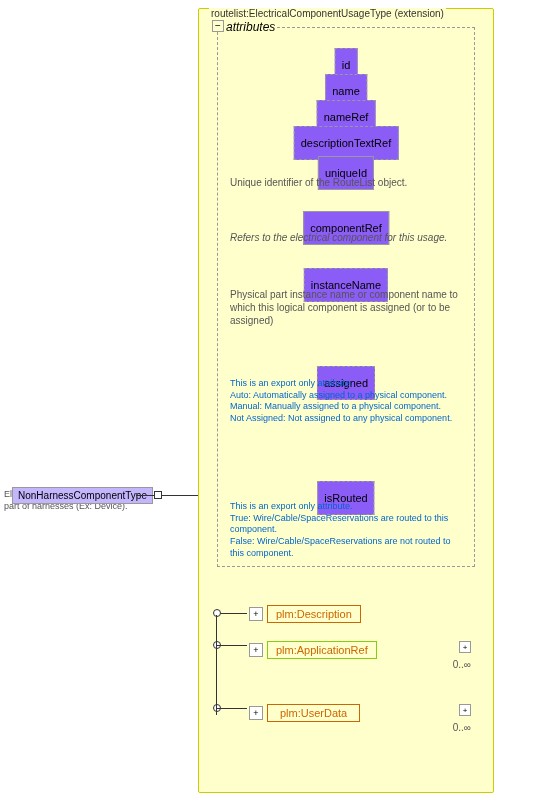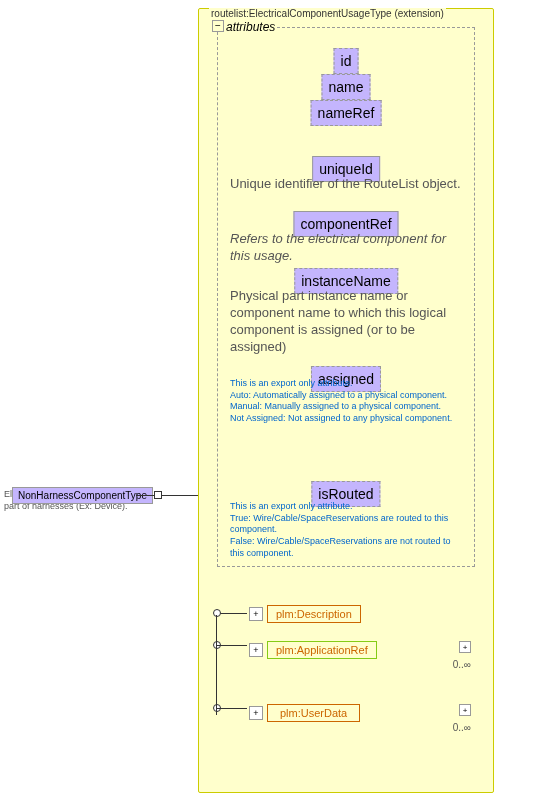--- a/index.html
+++ b/index.html
@@ -76,36 +76,36 @@
       justify-content: center;
       line-height: 1;
     }
 
     
     .attr-item {
       position: absolute;
       left: 50%;
       transform: translateX(-50%);
       border: 1px dashed #999;
-      padding: 4px 6px;
-      background: #c4b5fd;
+      padding: 10px 6px;
+      background: #8b5cf6;
       text-align: center;
-      font-size: 14px;
+      font-size: 11px;
       white-space: nowrap;
     }
 
     .attr-item.solid {
       border-style: solid;
     }
 
     .attr-desc {
       position: absolute;
       left: 12px;
       right: 12px;
-      font-size: 13px;
+      font-size: 10px;
       color: #555;
       line-height: 1.3;
     }
 
     
     .left-box {
       position: absolute;
       left: 8px;
       border: 1px solid #999;
       padding: 2px 5px;
@@ -131,20 +131,21 @@
     <div class="attributes-box">
       <span class="attributes-minus">−</span>
       <span class="attributes-label"><em>attributes</em></span>
 
       <div class="attr-item" style="top:20px; border-style:dashed;">id</div>
 
       <div class="attr-item" style="top:46px; border-style:dashed;">name</div>
 
       <div class="attr-item" style="top:72px; border-style:dashed;">nameRef</div>
 
+      <div class="attr-item" style="top:98px; border-style:dashed;">descriptionTextRef</div>
 
       <div class="attr-item solid" style="top:128px;">uniqueId</div>
       <div class="attr-desc" style="top:148px;">Unique identifier of the RouteList object.</div>
 
       <div class="attr-item solid" style="top:183px;">componentRef</div>
       <div class="attr-desc" style="top:203px;font-style:italic;">Refers to the electrical component for this usage.</div>
 
       <div class="attr-item" style="top:240px; border-style:dashed;">instanceName</div>
       <div class="attr-desc" style="top:260px;">Physical part instance name or component name to which this logical component is assigned (or to be assigned)</div>
 

